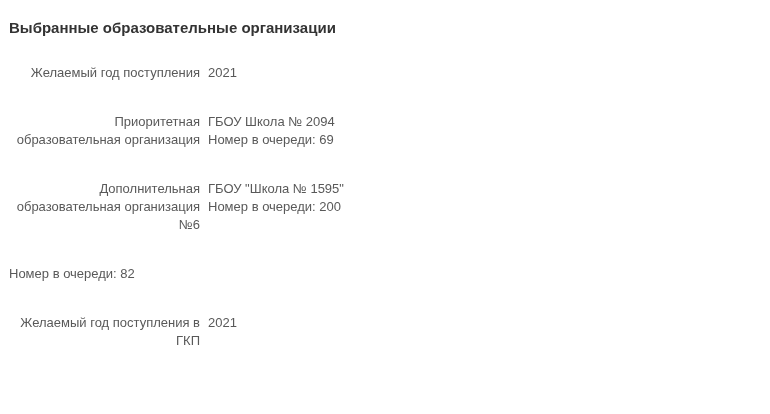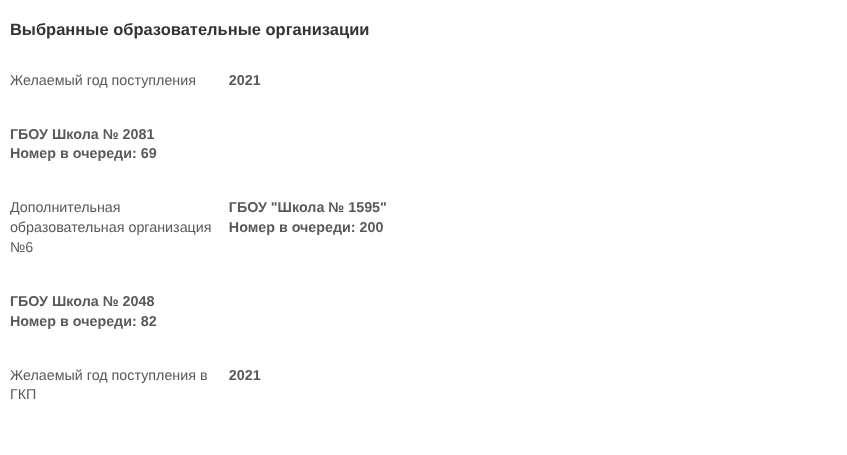--- a/index.html
+++ b/index.html
@@ -29,58 +29,58 @@
     color: #333333;
     margin: 0 0 27px 0;
   }
   .field-row {
     display: grid;
     grid-template-columns: 199px 1fr;
     margin-bottom: 31px;
   }
   .field-label {
     padding-right: 8px;
+    text-align: right;
   }
   .field-value-line {
     display: block;
-    font-weight: bold;
   }
 </style>
 </head>
 <body>
 
 <div class="panel">
 
   <h2 class="panel-title">Выбранные образовательные организации</h2>
 
   <div class="field-row">
     <div class="field-label">Желаемый год поступления</div>
     <div class="field-value">
       <span class="field-value-line">2021</span>
     </div>
   </div>
 
   <div class="field-row">
+    <div class="field-label">Приоритетная образовательная организация</div>
     <div class="field-value">
-      <span class="field-value-line">ГБОУ Школа № 2081</span>
+      <span class="field-value-line">ГБОУ Школа № 2094</span>
       <span class="field-value-line">Номер в очереди: 69</span>
     </div>
   </div>
 
   <div class="field-row">
     <div class="field-label">Дополнительная образовательная организация №6</div>
     <div class="field-value">
       <span class="field-value-line">ГБОУ "Школа № 1595"</span>
       <span class="field-value-line">Номер в очереди: 200</span>
     </div>
   </div>
 
   <div class="field-row">
     <div class="field-value">
-      <span class="field-value-line">ГБОУ Школа № 2048</span>
       <span class="field-value-line">Номер в очереди: 82</span>
     </div>
   </div>
 
   <div class="field-row">
     <div class="field-label">Желаемый год поступления в ГКП</div>
     <div class="field-value">
       <span class="field-value-line">2021</span>
     </div>
   </div>

